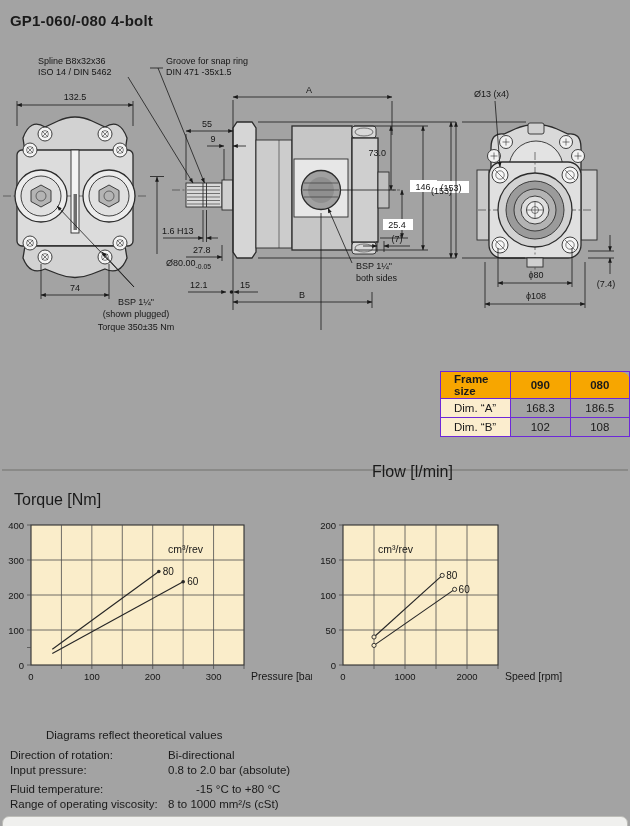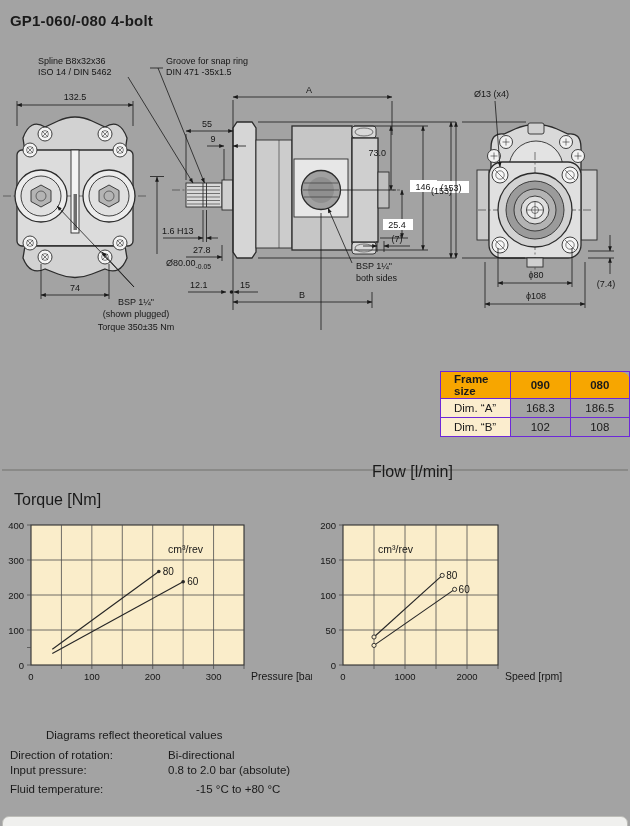--- a/index.html
+++ b/index.html
@@ -391,16 +391,20 @@
       <span class="spec-value">Bi-directional</span>
     </div>
     <div class="spec-row">
       <span class="spec-label">Input pressure:</span>
       <span class="spec-value">0.8 to 2.0 bar (absolute)</span>
     </div>
     <div class="spec-row gap">
       <span class="spec-label">Fluid temperature:</span>
       <span class="spec-value">-15 °C to +80 °C</span>
     </div>
+    <div class="spec-row">
+      <span class="spec-label">Range of operating viscosity:</span>
+      <span class="spec-value">8 to 1000 mm²/s (cSt)</span>
+    </div>
   </div>
 
   <div class="abs footer-bar" style="left:2px;top:816px;width:624px;height:16px;"></div>
 </div>
 
 </body></html>

